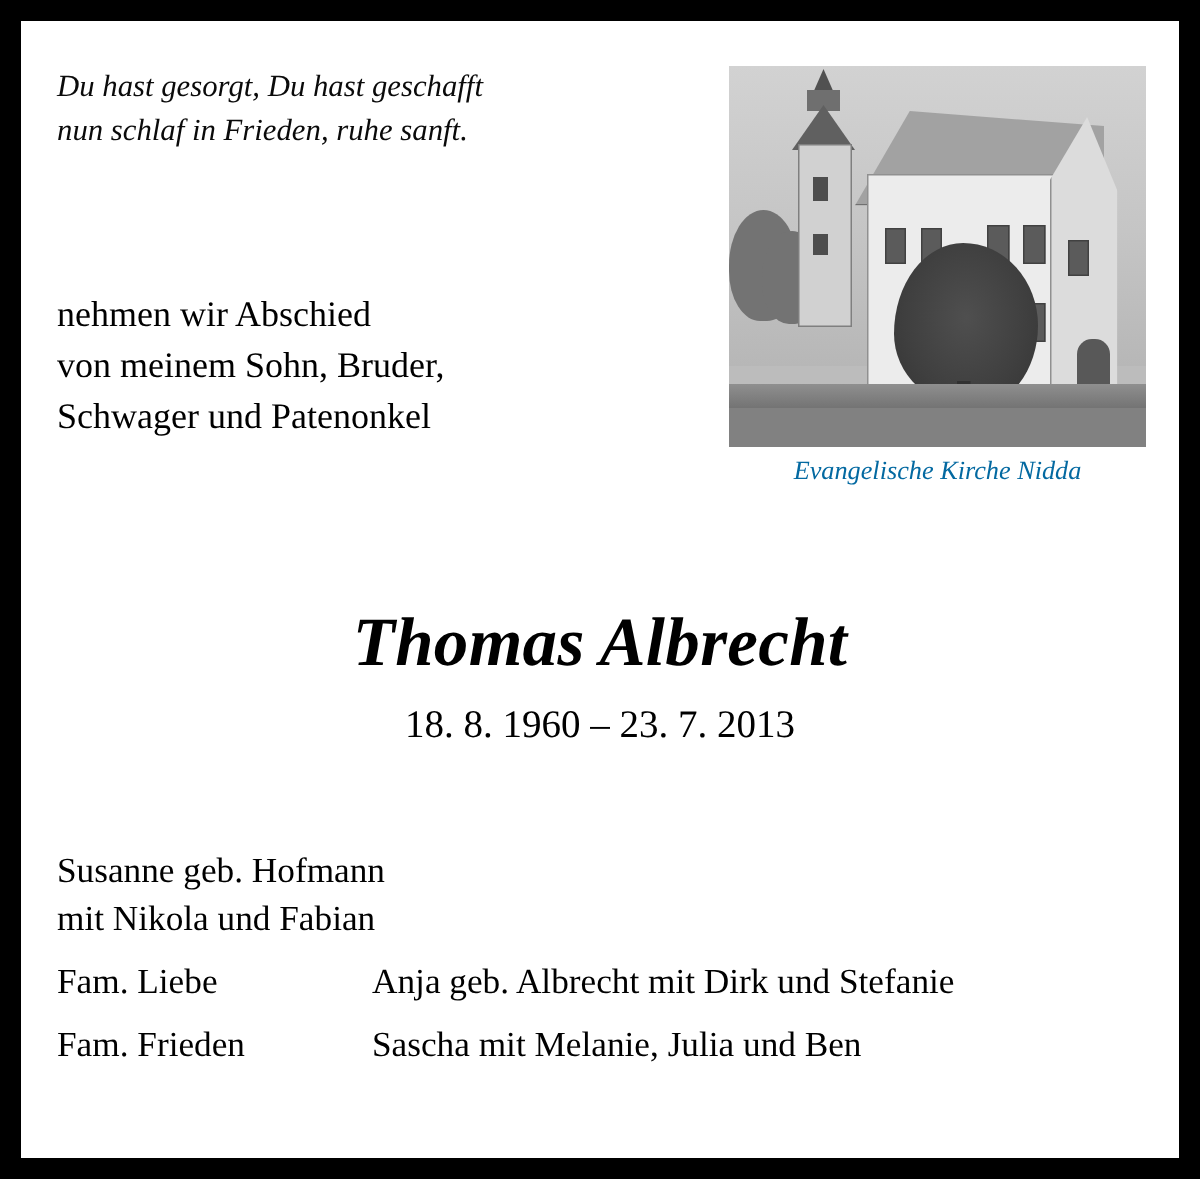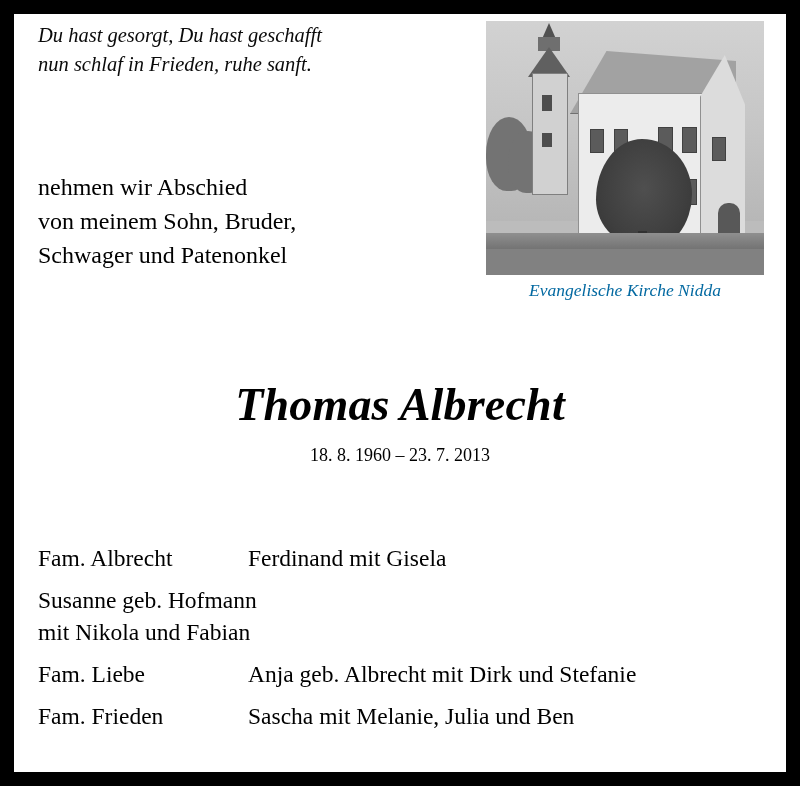--- a/index.html
+++ b/index.html
@@ -24,21 +24,21 @@
     top: 0;
     width: 800px;
     height: 786px;
     box-sizing: border-box;
     border: 14px solid #000000;
     pointer-events: none;
   }
   .inner {
     position: absolute;
     left: 14px;
-    top: 3px;
+    top: 26px;
     width: 772px;
     height: 758px;
     box-sizing: border-box;
     background: #ffffff;
   }
 
   
   .poem {
     position: absolute;
     left: 24px;
@@ -231,21 +231,21 @@
     font-weight: bold;
     letter-spacing: 0.2px;
     font-style: italic;
   }
   .dates {
     position: absolute;
     left: 0;
     right: 0;
     top: 442px;
     text-align: center;
-    font-size: 18px;
+    font-size: 26px;
   }
 
   
   .families {
     position: absolute;
     left: 24px;
     top: 540px;
     width: 730px;
     font-size: 23.5px;
     line-height: 1.36;
@@ -319,26 +319,20 @@
         <div class="path"></div>
       </div>
     </div>
 
     <div class="caption">Evangelische Kirche Nidda</div>
 
     <div class="name">Thomas Albrecht</div>
     <div class="dates">18. 8. 1960 – 23. 7. 2013</div>
 
     <div class="families">
-      <div class="fam-row">
-        <div class="fam-name">Fam. Albrecht</div>
-        <div class="fam-detail">
-          <span>Ferdinand mit Gisela</span>
-        </div>
-      </div>
       <div class="fam-row">
         <div class="fam-detail">
           <span>Susanne geb. Hofmann</span>
           <span class="line2">mit Nikola und Fabian</span>
         </div>
       </div>
       <div class="fam-row">
         <div class="fam-name">Fam. Liebe</div>
         <div class="fam-detail">
           <span>Anja geb. Albrecht mit Dirk und Stefanie</span>

